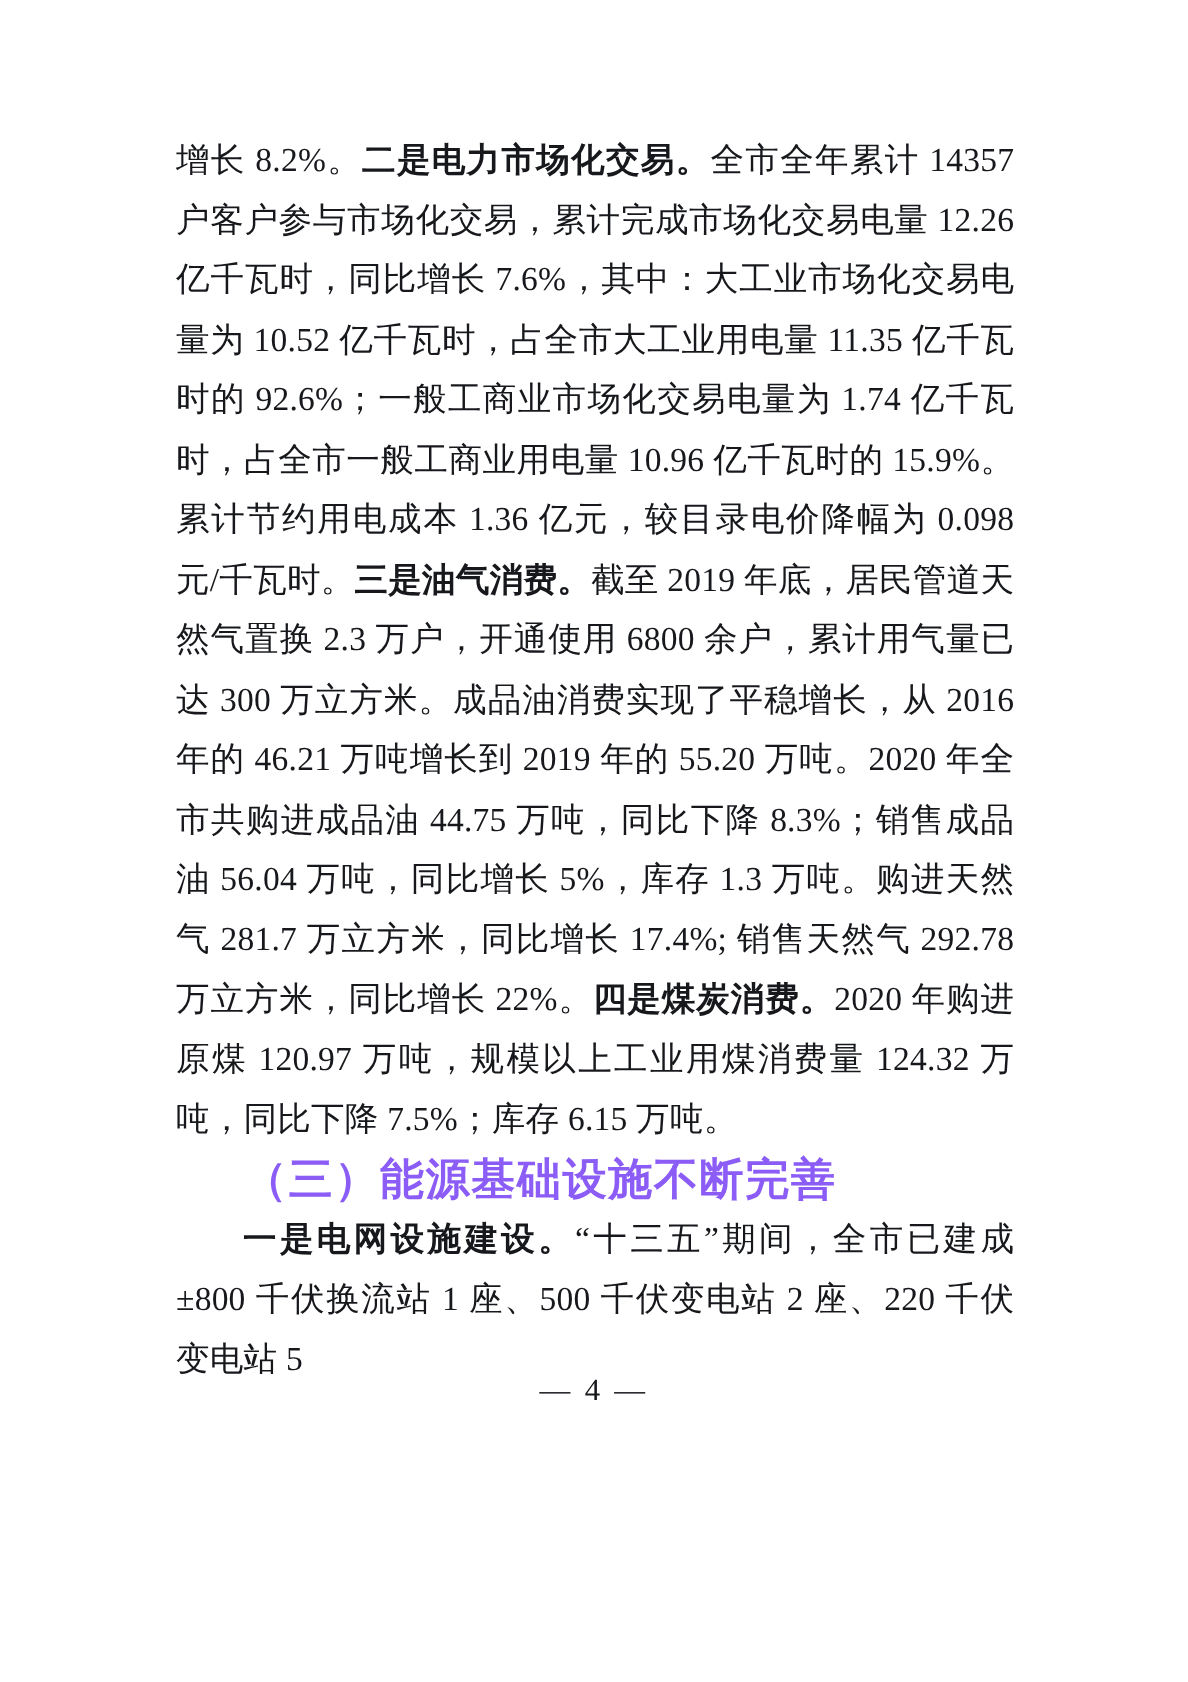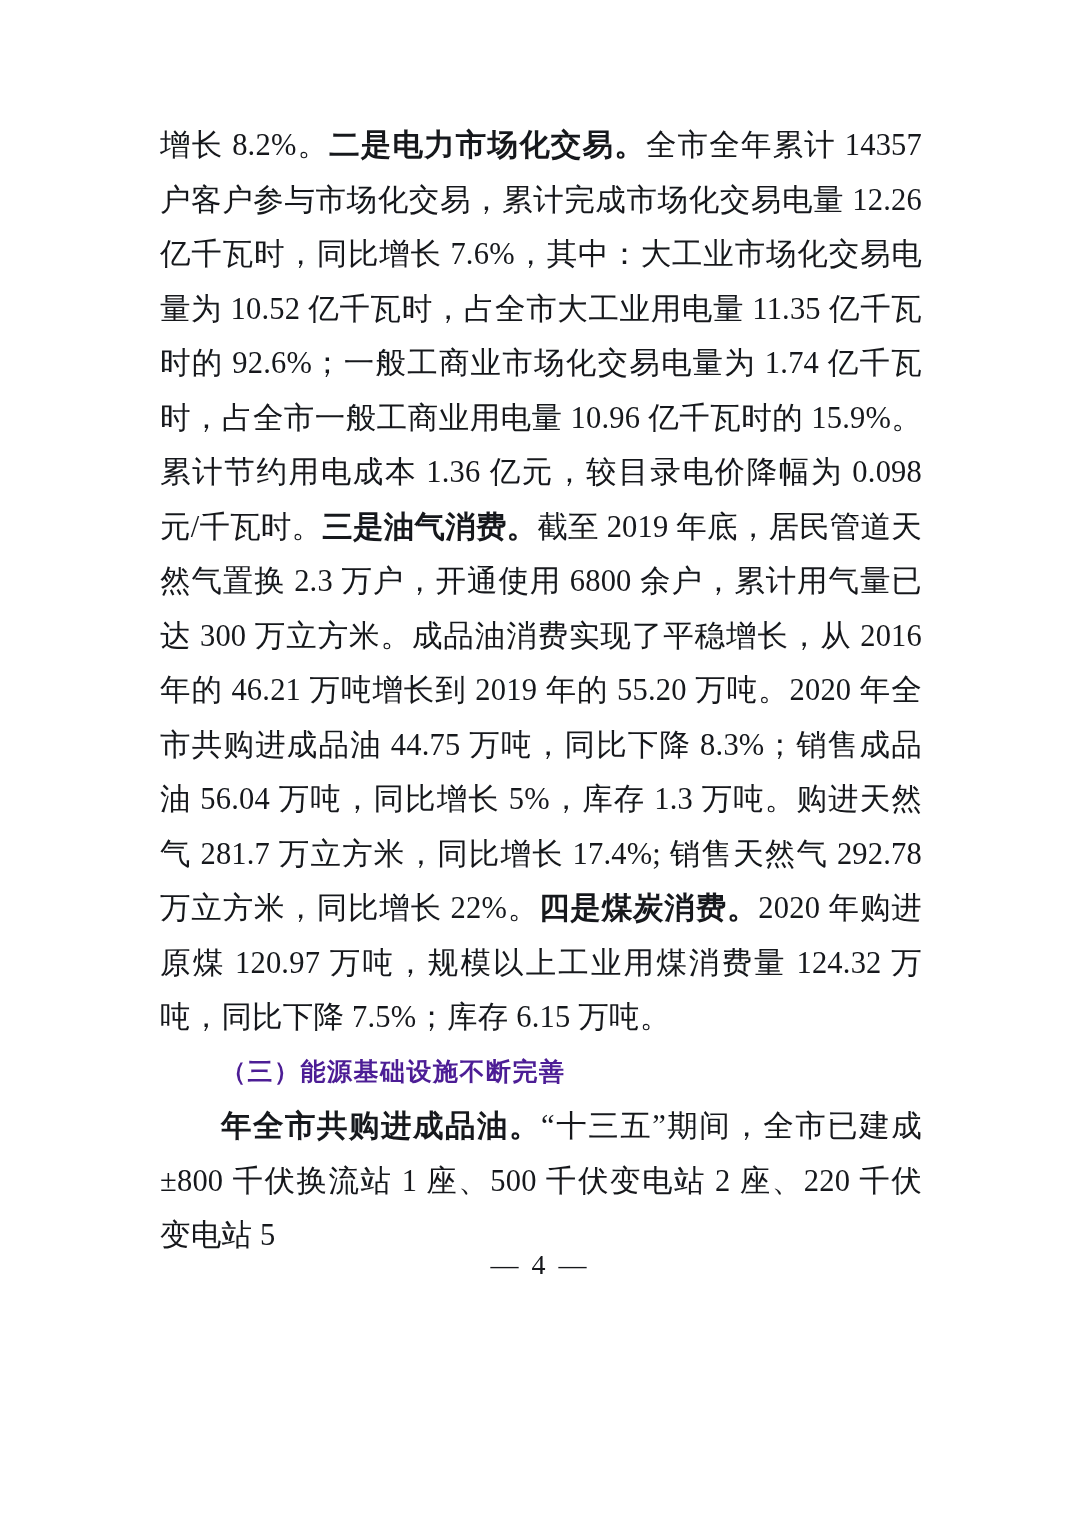--- a/index.html
+++ b/index.html
@@ -33,26 +33,26 @@
     color: #16181c;
   }
   p.indent {
     text-indent: 61px;
   }
   .bold {
     font-weight: bold;
   }
   .heading {
     margin: 0;
-    font-size: 25px;
+    font-size: 40px;
     line-height: 54.5px;
     font-weight: bold;
     text-indent: 61px;
     letter-spacing: 1.5px;
-    color: #4c1d95;
+    color: #8b5cf6;
   }
   .footer {
     position: absolute;
     left: 0;
     right: 0;
     bottom: 62px;
     text-align: center;
     font-size: 28px;
     letter-spacing: 3px;
     color: #16181c;
@@ -63,18 +63,18 @@
 <body>
 
 <div class="page">
   <div class="content">
 
     <p class="body-para"><span>增长 8.2%。</span><span class="bold">二是电力市场化交易。</span><span>全市全年累计 14357 户客户参与市场化交易，累计完成市场化交易电量 12.26 亿千瓦时，同比增长 7.6%，其中：大工业市场化交易电量为 10.52 亿千瓦时，占全市大工业用电量 11.35 亿千瓦时的 92.6%；一般工商业市场化交易电量为 1.74 亿千瓦时，占全市一般工商业用电量 10.96 亿千瓦时的 15.9%。累计节约用电成本 1.36 亿元，较目录电价降幅为 0.098 元/千瓦时。</span><span class="bold">三是油气消费。</span><span>截至 2019 年底，居民管道天然气置换 2.3 万户，开通使用 6800 余户，累计用气量已达 300 万立方米。成品油消费实现了平稳增长，从 2016 年的 46.21 万吨增长到 2019 年的 55.20 万吨。2020 年全市共购进成品油 44.75 万吨，同比下降 8.3%；销售成品油 56.04 万吨，同比增长 5%，库存 1.3 万吨。购进天然气 281.7 万立方米，同比增长 17.4%; 销售天然气 292.78 万立方米，同比增长 22%。</span><span class="bold">四是煤炭消费。</span><span>2020 年购进原煤 120.97 万吨，规模以上工业用煤消费量 124.32 万吨，同比下降 7.5%；库存 6.15 万吨。</span></p>
 
     <p class="heading">（三）能源基础设施不断完善</p>
 
 
-    <p class="body-para indent"><span class="bold">年全市共购进成品油。</span><span>“十三五”期间，全市已建成±800 千伏换流站 1 座、500 千伏变电站 2 座、220 千伏变电站 5</span></p>
+    <p class="body-para indent"><span class="bold">一是电网设施建设。</span><span>“十三五”期间，全市已建成±800 千伏换流站 1 座、500 千伏变电站 2 座、220 千伏变电站 5</span></p>
 
   </div>
 
   <div class="footer">— 4 —</div>
 </div>
 
 </body></html>

